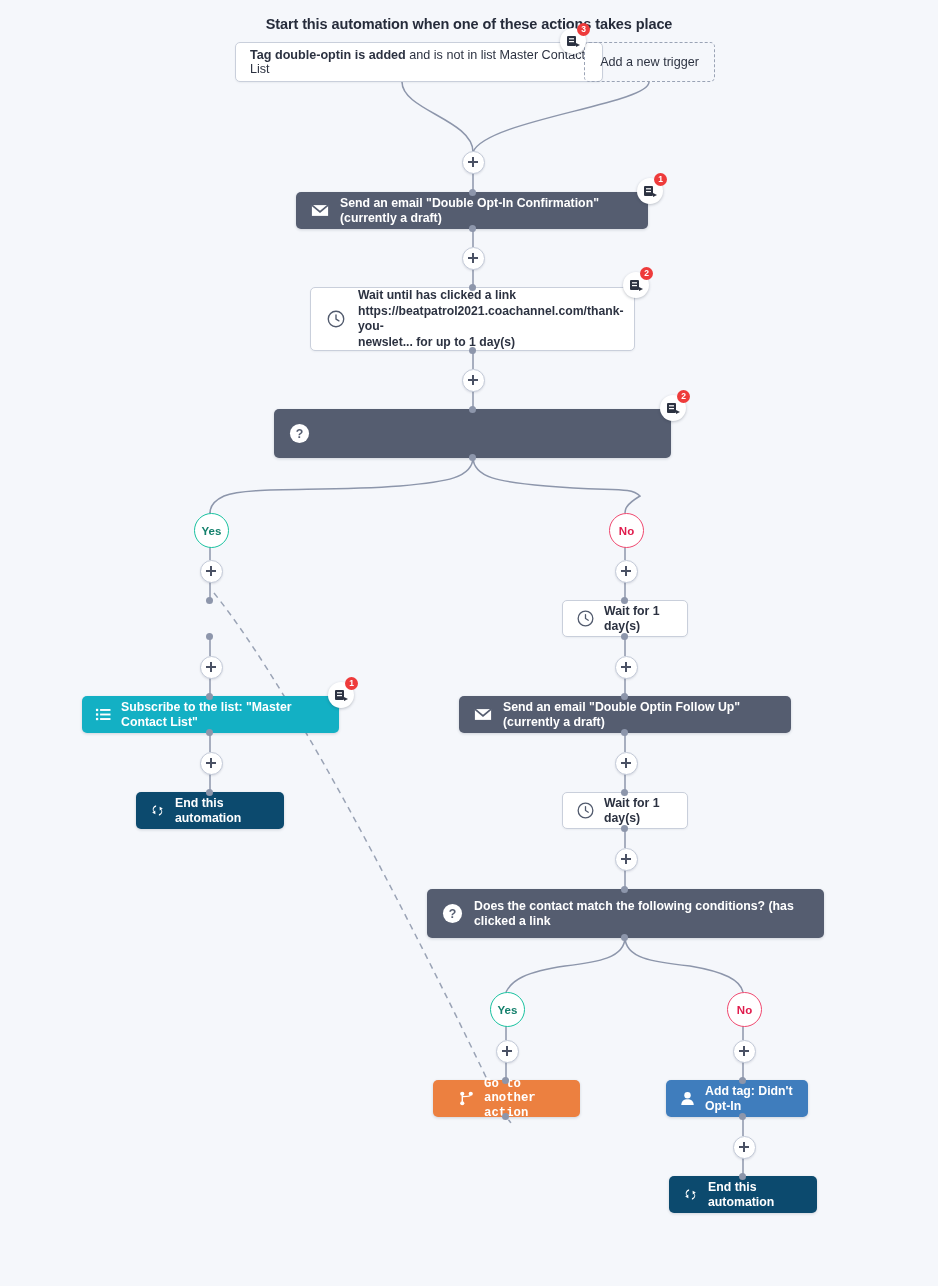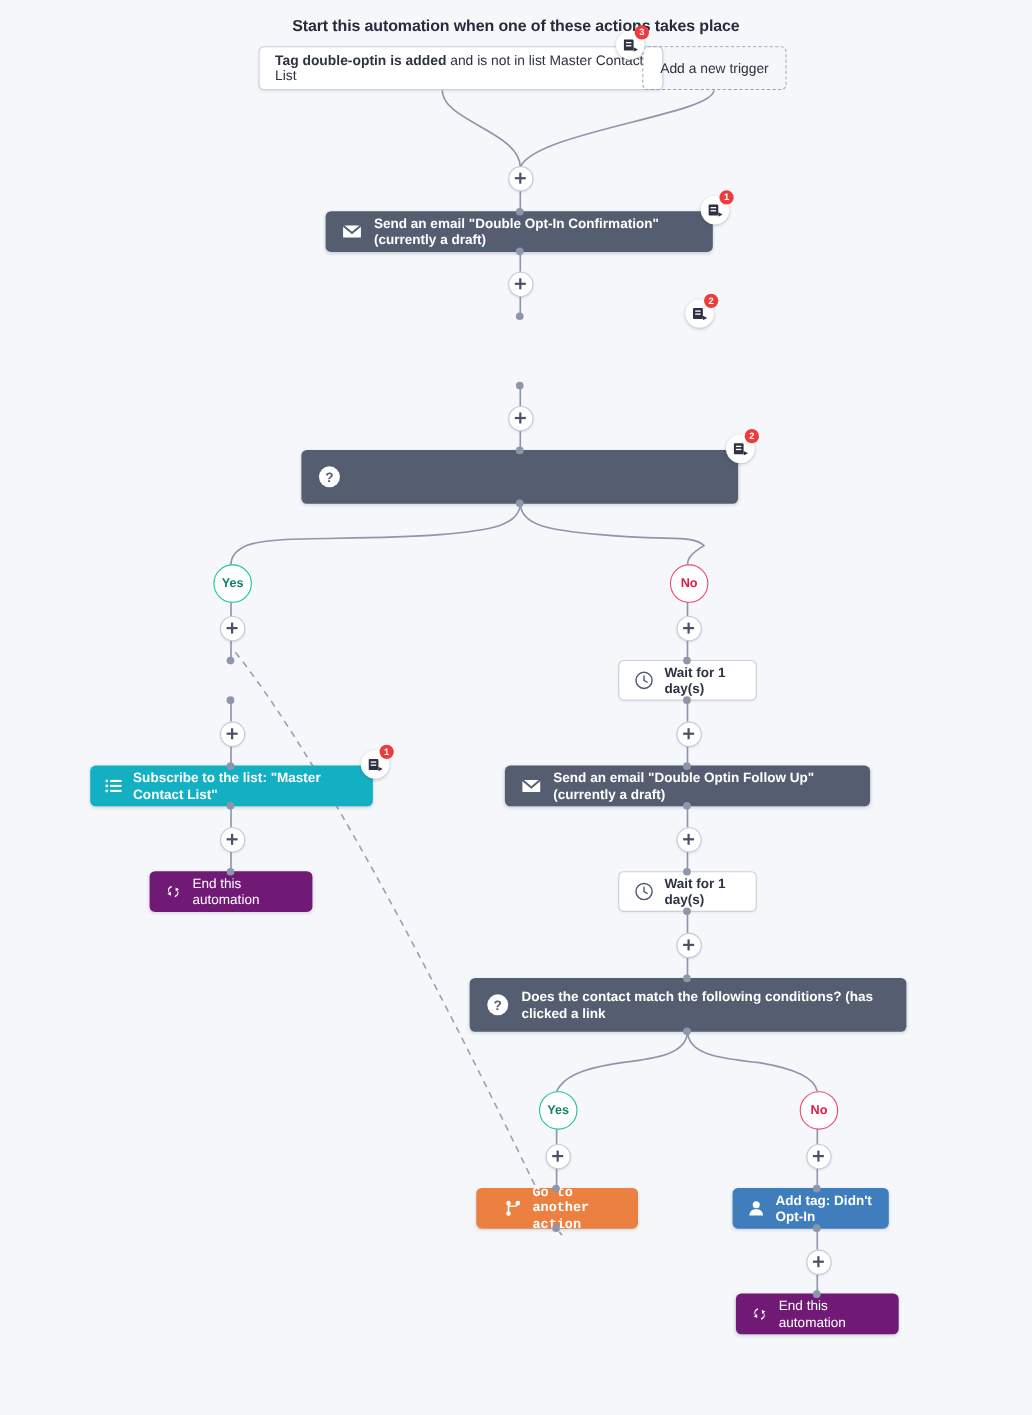--- a/index.html
+++ b/index.html
@@ -91,23 +91,23 @@
   }
   
   .teal {
     background: #13b0c4;
     color: #fff;
     font-weight: bold;
     box-shadow: 0 1px 3px rgba(40,50,70,.18);
   }
   
   .pink {
-    background: #701a75;
+    background: #0c4a6e;
     color: #fff;
-    font-weight: normal;
+    font-weight: bold;
     box-shadow: 0 1px 3px rgba(40,50,70,.18);
   }
   
   .orange {
     background: #ec8040;
     color: #fff;
     font-weight: bold;
     box-shadow: 0 1px 3px rgba(40,50,70,.18);
   }
 
@@ -308,20 +308,33 @@
       <rect x="2" y="3.2" width="5" height="1.2" fill="#fff"></rect>
       <rect x="2" y="6" width="5" height="1.2" fill="#fff"></rect>
       <path d="M9 8 L13 10 L9 12 Z" fill="#2c3241"></path>
     </svg>
     <span class="count">1</span>
   </div>
   <div class="dot" style="left:469px; top:225px;"></div>
   <div class="plus" style="left:462px; top:247px;"></div>
 
   <div class="dot" style="left:469px; top:284px;"></div>
+  <div class="node card" style="left:310px; top:287px; width:325px; height:64px; padding:0 14px;">
+    <span class="ico" style="width:22px;height:22px;margin-right:11px;">
+      <svg viewBox="0 0 22 22" width="20" height="20">
+        <circle cx="11" cy="11" r="8.5" fill="none" stroke="#515a6d" stroke-width="1.5"></circle>
+        <path d="M11 6.5 L11 11 L14.2 13" fill="none" stroke="#515a6d" stroke-width="1.5" stroke-linecap="round"></path>
+      </svg>
+    </span>
+    <span class="txt" style="font-weight:bold; font-size:12.2px; line-height:15.5px;">
+      <span>Wait until has clicked a link</span><br>
+      <span>https://beatpatrol2021.coachannel.com/thank-you-</span><br>
+      <span>newslet... for up to 1 day(s)</span>
+    </span>
+  </div>
   <div class="badge" style="left:623px; top:272px;">
     <svg class="bicon" viewBox="0 0 13 12">
       <rect x="0" y="1" width="9" height="10" rx="1" fill="#2c3241"></rect>
       <rect x="2" y="3.2" width="5" height="1.2" fill="#fff"></rect>
       <rect x="2" y="6" width="5" height="1.2" fill="#fff"></rect>
       <path d="M9 8 L13 10 L9 12 Z" fill="#2c3241"></path>
     </svg>
     <span class="count">2</span>
   </div>
   <div class="dot" style="left:469px; top:347px;"></div>

